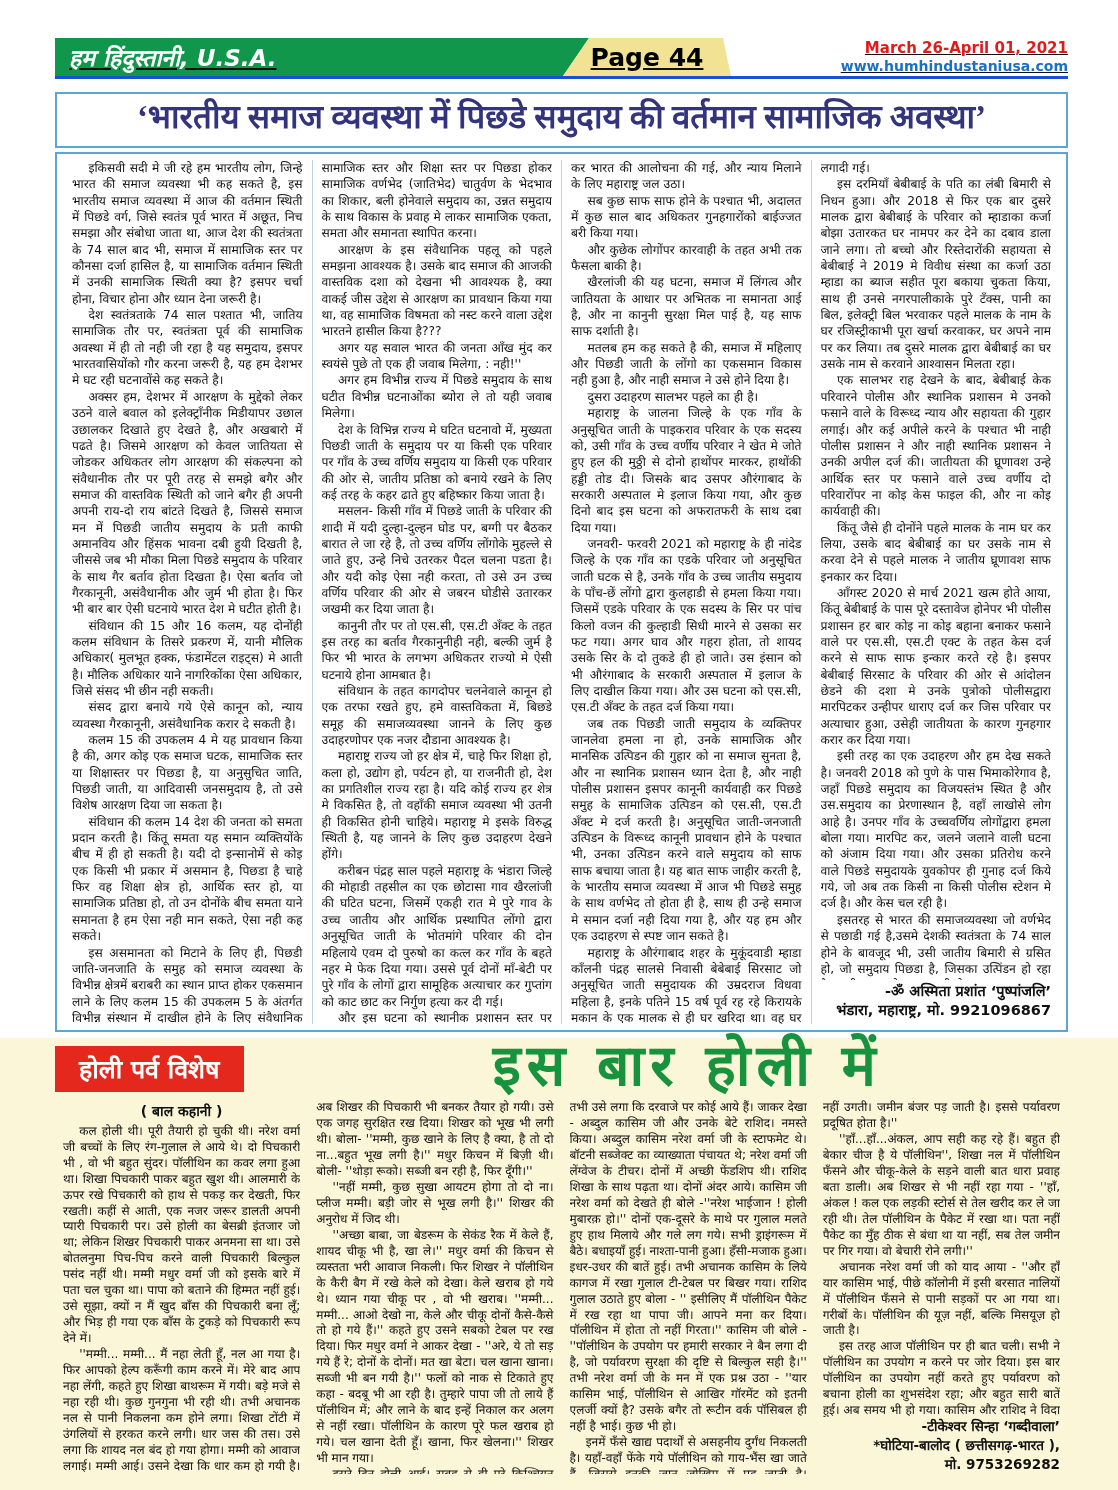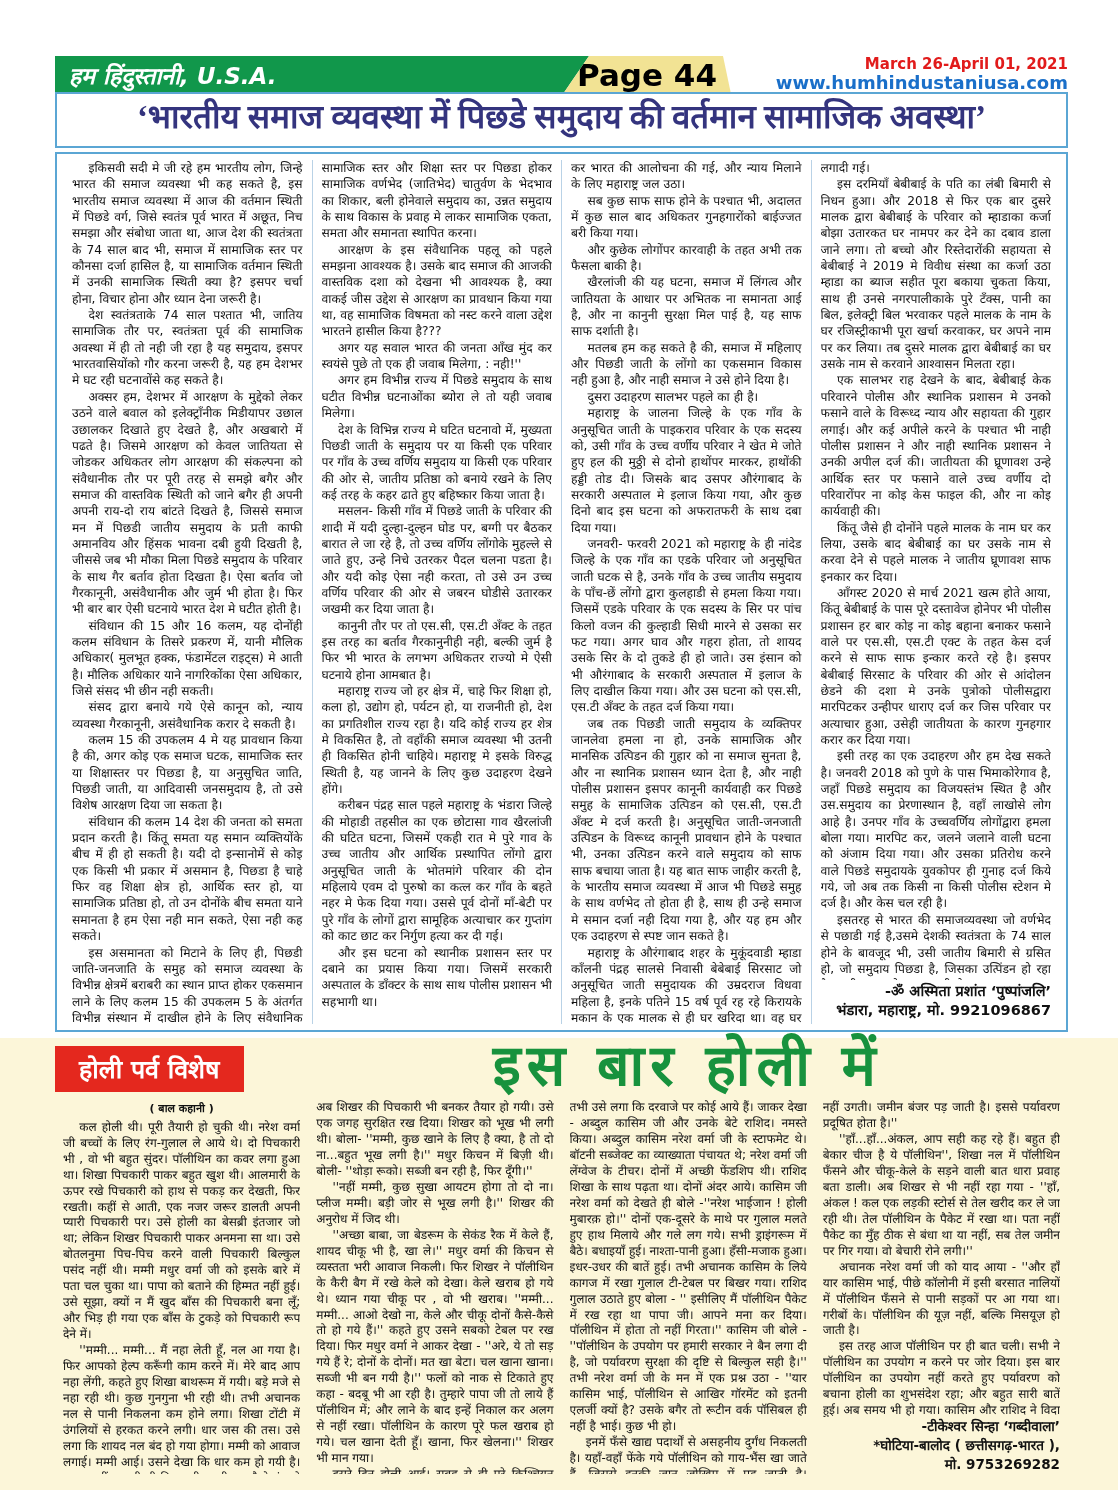--- a/index.html
+++ b/index.html
@@ -1,26 +1,26 @@
 <!DOCTYPE html>
 <html><head>
 <meta charset="utf-8">
 <style>
   html,body{margin:0;padding:0;background:#e8e8e8;}
   .page{width:1118px;height:1490px;position:relative;background:#ffffff;overflow:hidden;
         font-family:"DejaVu Sans","Liberation Sans",sans-serif;color:#111;}
   
-  .masthead{position:absolute;top:56px;left:55px;right:50px;height:38px;display:flex;border-bottom:3px solid #1d4ed8;}
+  .masthead{position:absolute;top:38px;left:55px;right:50px;height:38px;display:flex;border-bottom:3px solid #1d4ed8;text-decoration:underline;}
   .brand{background:#11974b;color:#fff;display:flex;align-items:center;padding:0 34px 0 14px;width:486px;
          clip-path:polygon(0 0,100% 0,calc(100% - 26px) 100%,0 100%);font-weight:bold;font-size:23px;font-style:italic;}
   .page-badge{background:#f2e394;margin-left:-26px;width:168px;display:flex;align-items:center;justify-content:center;
-         clip-path:polygon(26px 0,calc(100% - 8px) 0,100% 100%,0 100%);font-weight:bold;font-size:31px;color:#000;font-style:normal;}
+         clip-path:polygon(26px 0,calc(100% - 8px) 0,100% 100%,0 100%);font-weight:bold;font-size:25px;color:#000;font-style:normal;}
   .header-right{flex:1;display:flex;flex-direction:column;align-items:flex-end;justify-content:center;line-height:1.15;}
   .date{color:#e11b1b;font-weight:bold;font-size:15px;}
-  .url{color:#1a6fc9;font-weight:bold;font-size:18px;}
+  .url{color:#1a6fc9;font-weight:bold;font-size:14px;}
   
   .headline-box{position:absolute;top:92px;left:55px;right:50px;border:2px solid #5ba6d4;background:#fff;
                 text-align:center;padding:5px 4px 9px;}
   .headline{color:#34347e;font-size:33px;font-weight:bold;line-height:1.15;font-family:Liberation Serif, serif;}
   
   .article{position:absolute;top:152px;left:55px;right:50px;bottom:458px;border:2px solid #5ba6d4;
            display:flex;padding:6px 6px;background:#fff;}
   .article .col{flex:1;padding:0 9px;font-size:12.2px;line-height:1.34;text-align:justify;
                 overflow:hidden;display:flex;flex-direction:column;min-width:0;}
   .article .col + .col{border-left:1px solid #b9d2e6;}
@@ -30,21 +30,21 @@
   .byline-block{flex:0 0 auto;text-align:right;font-weight:bold;font-size:14.5px;line-height:1.35;padding:2px 0 3px;}
   
   .holi{position:absolute;top:1038px;left:0;right:0;bottom:0;background:#fcf6d9;padding:8px 50px 8px 55px;box-sizing:border-box;}
   .holi-head{display:flex;align-items:flex-start;gap:28px;}
   .holi-badge{background:#e4281e;color:#fff;font-weight:bold;font-size:25px;padding:5px 24px 7px;flex:0 0 auto;}
   .holi-title{flex:1;text-align:center;color:#17923d;font-weight:bold;font-size:57px;line-height:.95;
               letter-spacing:6px;margin-top:-8px;margin-left:35px;}
   .holi-cols{display:flex;margin-top:8px;height:374px;}
   .holi .col{flex:1;padding:0 8px;font-size:12px;line-height:1.33;text-align:justify;overflow:hidden;
              display:flex;flex-direction:column;min-width:0;}
-  .story-type{flex:0 0 auto;text-align:center;font-weight:bold;font-size:11px;margin:2px 0 3px;}
+  .story-type{flex:0 0 auto;text-align:center;font-weight:bold;font-size:14px;margin:2px 0 3px;}
   .holi-byline{flex:0 0 auto;text-align:right;font-weight:bold;font-size:13.5px;line-height:1.4;}
 </style>
 </head>
 <body>
 
 <div class="page">
 
   <div class="masthead">
     <div class="brand">
       <span>हम हिंदुस्तानी, U.S.A.</span>
@@ -77,20 +77,21 @@
     </div>
     <div class="col">
       <div class="plist cont">
           <p>सामाजिक स्तर और शिक्षा स्तर पर पिछडा होकर सामाजिक वर्णभेद (जातिभेद) चातुर्वण के भेदभाव का शिकार, बली होनेवाले समुदाय का, उन्नत समुदाय के साथ विकास के प्रवाह मे लाकर सामाजिक एकता, समता और समानता स्थापित करना।</p>
           <p>आरक्षण के इस संवैधानिक पहलू को पहले समझना आवश्यक है। उसके बाद समाज की आजकी वास्तविक दशा को देखना भी आवश्यक है, क्या वाकई जीस उद्देश से आरक्षण का प्रावधान किया गया था, वह सामाजिक विषमता को नस्ट करने वाला उद्देश भारतने हासील किया है???</p>
           <p>अगर यह सवाल भारत की जनता आँख मुंद कर स्वयंसे पुछे तो एक ही जवाब मिलेगा, : नही!''</p>
           <p>अगर हम विभीन्न राज्य में पिछडे समुदाय के साथ घटीत विभीन्न घटनाओंका ब्योरा ले तो यही जवाब मिलेगा।</p>
           <p>देश के विभिन्न राज्य मे घटित घटनावो में, मुख्यता पिछडी जाती के समुदाय पर या किसी एक परिवार पर गाँव के उच्च वर्णिय समुदाय या किसी एक परिवार की ओर से, जातीय प्रतिष्ठा को बनाये रखने के लिए कई तरह के कहर ढाते हुए बहिष्कार किया जाता है।</p>
           <p>मसलन- किसी गाँव में पिछडे जाती के परिवार की शादी में यदी दुल्हा-दुल्हन घोड पर, बग्गी पर बैठकर बारात ले जा रहे है, तो उच्च वर्णिय लोंगोके मुहल्ले से जाते हुए, उन्हे निचे उतरकर पैदल चलना पडता है। और यदी कोइ ऐसा नही करता, तो उसे उन उच्च वर्णिय परिवार की ओर से जबरन घोडीसे उतारकर जखमी कर दिया जाता है।</p>
           <p>कानुनी तौर पर तो एस.सी, एस.टी अँक्ट के तहत इस तरह का बर्ताव गैरकानुनीही नही, बल्की जुर्म है फिर भी भारत के लगभग अधिकतर राज्यो मे ऐसी घटनाये होना आमबात है।</p>
+          <p>संविधान के तहत कागदोपर चलनेवाले कानून हो एक तरफा रखते हुए, हमे वास्तविकता में, बिछडे समूह की समाजव्यवस्था जानने के लिए कुछ उदाहरणोपर एक नजर दौडाना आवश्यक है।</p>
           <p>महाराष्ट्र राज्य जो हर क्षेत्र में, चाहे फिर शिक्षा हो, कला हो, उद्योग हो, पर्यटन हो, या राजनीती हो, देश का प्रगतिशील राज्य रहा है। यदि कोई राज्य हर शेत्र मे विकसित है, तो वहाँकी समाज व्यवस्था भी उतनी ही विकसित होनी चाहिये। महाराष्ट्र मे इसके विरुद्ध स्थिती है, यह जानने के लिए कुछ उदाहरण देखने होंगे।</p>
           <p>करीबन पंद्रह साल पहले महाराष्ट्र के भंडारा जिल्हे की मोहाडी तहसील का एक छोटासा गाव खैरलांजी की घटित घटना, जिसमें एकही रात मे पुरे गाव के उच्च जातीय और आर्थिक प्रस्थापित लोंगो द्वारा अनुसूचित जाती के भोतमांगे परिवार की दोन महिलाये एवम दो पुरुषो का कत्ल कर गाँव के बहते नहर मे फेक दिया गया। उससे पूर्व दोनों माँ-बेटी पर पुरे गाँव के लोगों द्वारा सामूहिक अत्याचार कर गुप्तांग को काट छाट कर निर्गुण हत्या कर दी गई।</p>
           <p>और इस घटना को स्थानीक प्रशासन स्तर पर दबाने का प्रयास किया गया। जिसमें सरकारी अस्पताल के डाँक्टर के साथ साथ पोलीस प्रशासन भी सहभागी था।</p>
         </div>
     </div>
     <div class="col">
       <div class="plist cont">
           <p>कर भारत की आलोचना की गई, और न्याय मिलाने के लिए महाराष्ट्र जल उठा।</p>
           <p>सब कुछ साफ साफ होने के पश्चात भी, अदालत में कुछ साल बाद अधिकतर गुनहगारोंको बाईज्जत बरी किया गया।</p>
           <p>और कुछेक लोगोंपर कारवाही के तहत अभी तक फैसला बाकी है।</p>

